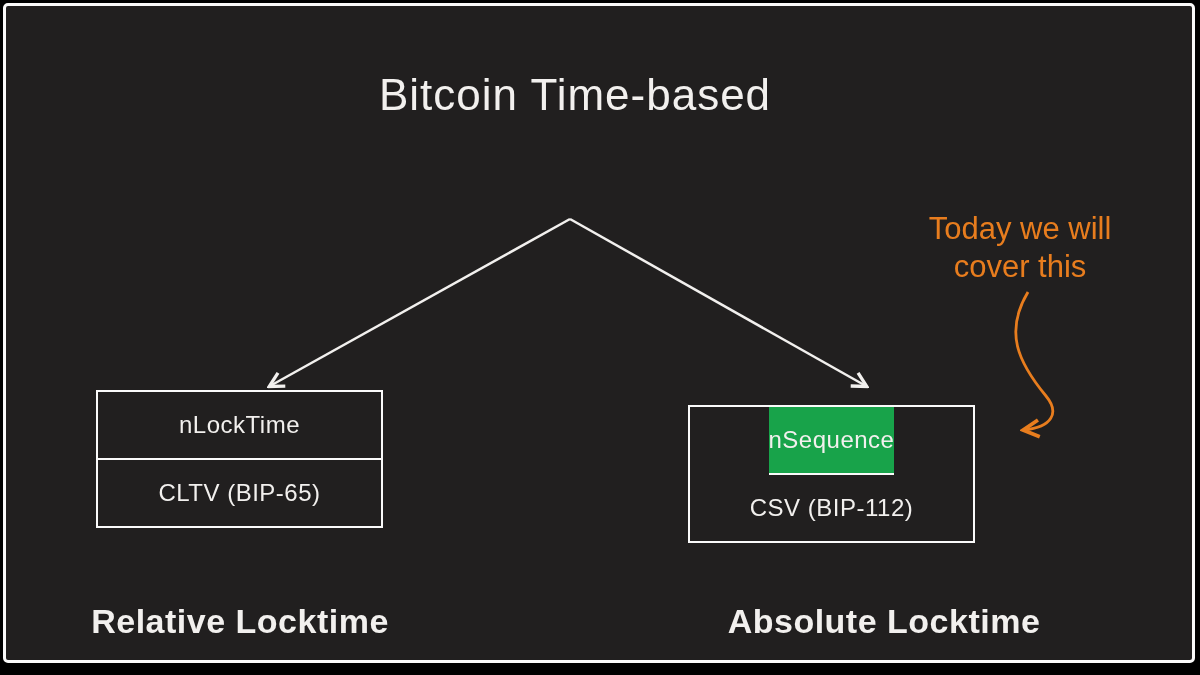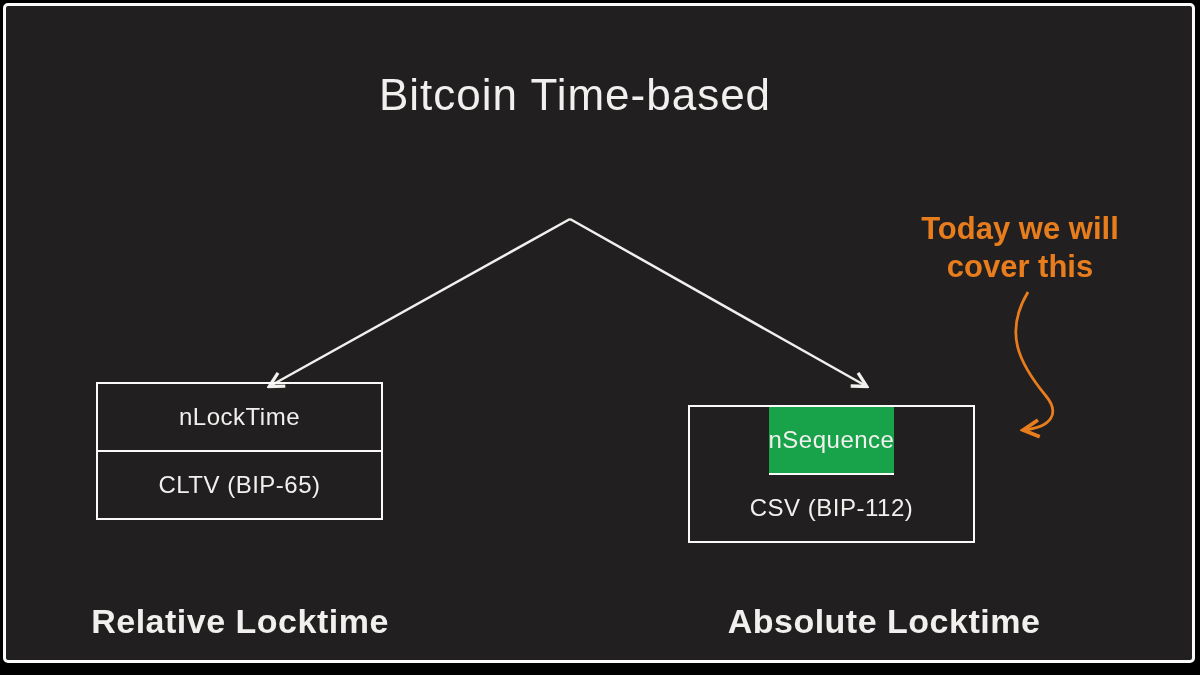--- a/index.html
+++ b/index.html
@@ -48,32 +48,32 @@
   }
   .annotation-text {
     position: absolute;
     left: 880px;
     top: 210px;
     width: 280px;
     text-align: center;
     color: var(--orange, #e87d1e);
     font-size: 31px;
     line-height: 38px;
-    font-weight: 700;
+    font-weight: 400;
   }
   .tx-box {
     position: absolute;
     width: 287px;
     height: 138px;
     border: 2px solid var(--frame, #fafafa);
     box-sizing: border-box;
     display: flex;
     flex-direction: column;
   }
-  .tx-box.left { left: 96px; top: 382px; }
+  .tx-box.left { left: 96px; top: 390px; }
   .tx-box.right { left: 688px; top: 405px; align-items: center; }
   .tx-cell {
     flex: 1;
     display: flex;
     align-items: center;
     justify-content: center;
     color: var(--text, #f2f0ee);
     font-size: 24px;
     letter-spacing: 0.5px;
   }

